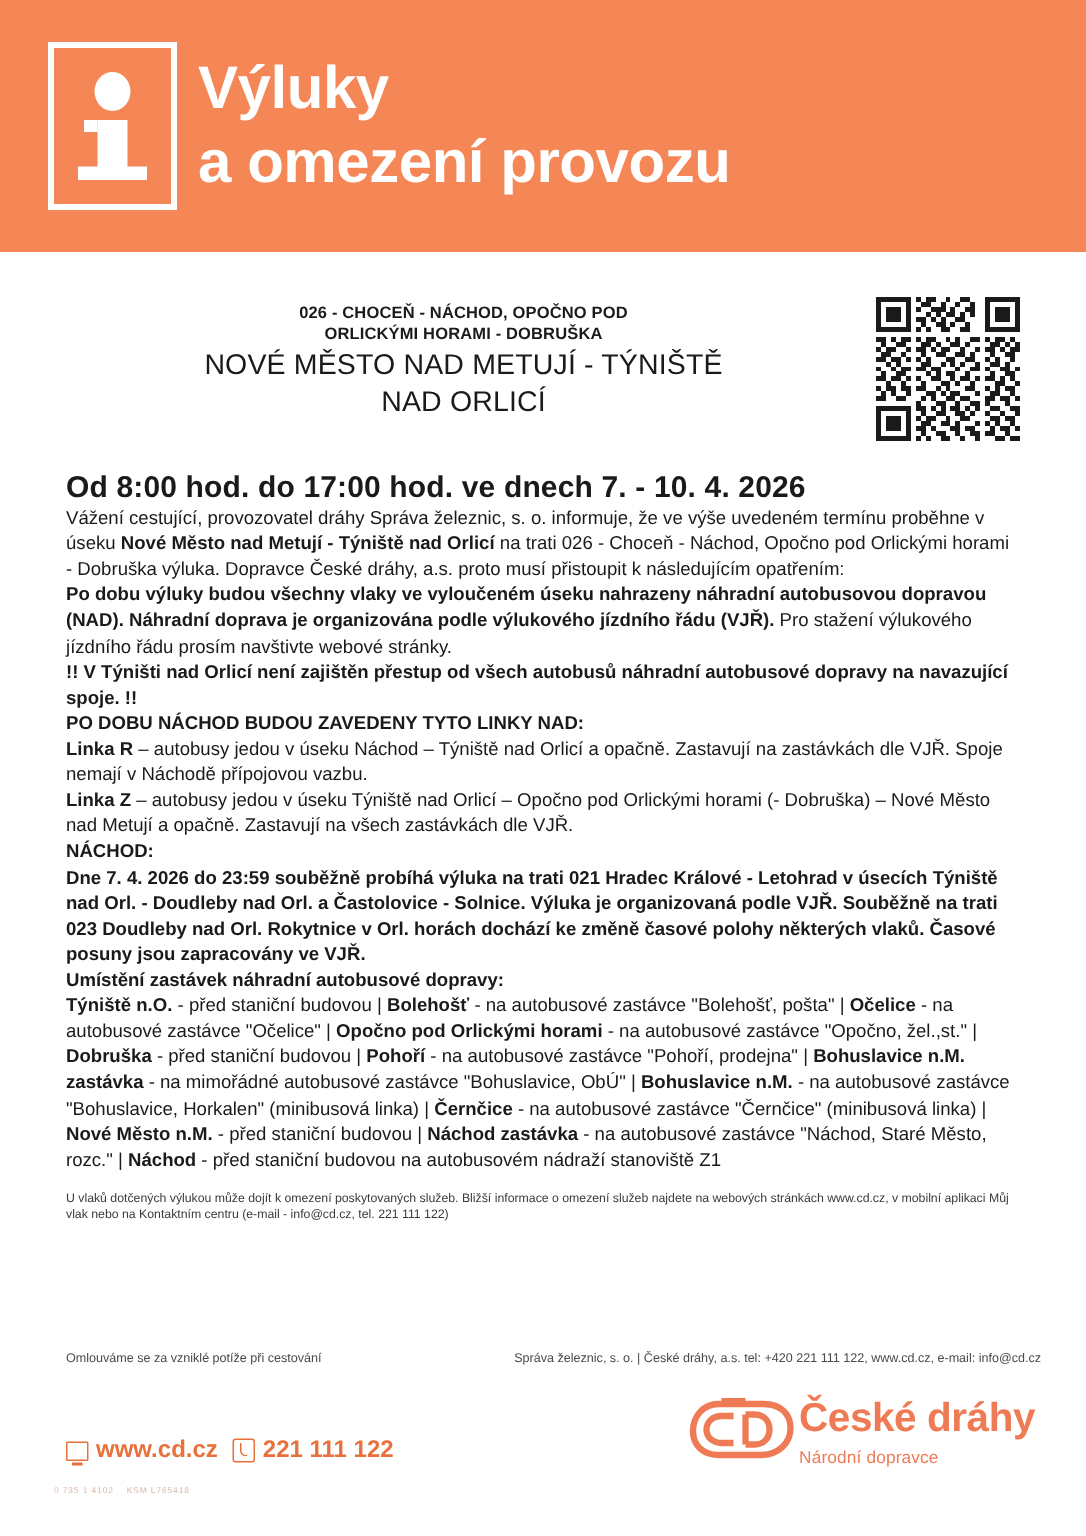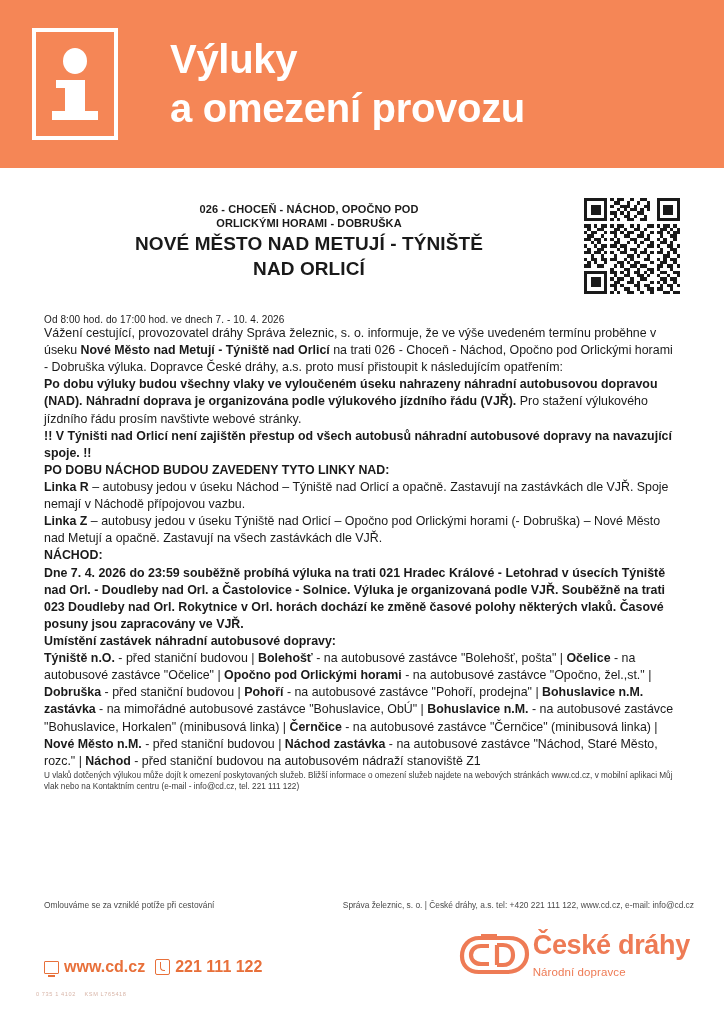--- a/index.html
+++ b/index.html
@@ -62,21 +62,21 @@
   .info-stem::after {
     content: "";
     position: absolute;
     left: -13px;
     bottom: 0;
     width: 46px;
     height: 9px;
     background: #ffffff;
   }
   .banner-text {
-    margin-left: 52px;
+    margin-left: 14px;
     color: #ffffff;
     font-size: 40px;
     font-weight: bold;
     line-height: 1.22;
     letter-spacing: -0.3px;
   }
   .banner-text div { white-space: nowrap; }
 
   
   .content {
@@ -96,54 +96,55 @@
     padding-top: 6px;
   }
   .title-small {
     font-size: 11px;
     font-weight: bold;
     line-height: 1.3;
     letter-spacing: 0.1px;
   }
   .title-large {
     font-size: 19px;
-    font-weight: bold;
+    font-weight: normal;
     line-height: 1.3;
     letter-spacing: 0.1px;
     margin-top: 1px;
   }
   .qr {
     flex: 0 0 auto;
     width: 96px;
     height: 96px;
     margin-top: 2px;
   }
 
   .daterange {
-    font-size: 10px;
-    font-weight: normal;
+    font-size: 20px;
+    font-weight: bold;
     margin-top: 20px;
     letter-spacing: 0.1px;
   }
 
   p.body, div.body {
     font-size: 12.4px;
     line-height: 1.38;
     margin: 0;
     text-align: left;
   }
   .gap-lg { margin-top: 15px; }
   .gap-md { margin-top: 12px; }
 
   b, strong { font-weight: bold; }
 
   .fineprint {
     font-size: 8.2px;
     line-height: 1.35;
     color: #3a3a3a;
+    margin-top: 11px;
   }
 
   
   .footer-row {
     position: absolute;
     left: 44px;
     right: 30px;
     top: 900px;
     display: flex;
     justify-content: space-between;
@@ -203,21 +204,21 @@
     color: #d8b5a8;
     letter-spacing: 0.6px;
     white-space: pre;
   }
 
   .brand {
     position: absolute;
     right: 34px;
     top: 930px;
     display: flex;
-    align-items: flex-end;
+    align-items: flex-start;
     gap: 0;
   }
   .brand-logo { width: 74px; height: 46px; flex: 0 0 auto; }
   .brand-words { padding-top: 2px; }
   .brand-name {
     color: #EE7B55;
     font-size: 27px;
     font-weight: bold;
     line-height: 1;
     letter-spacing: -0.3px;

